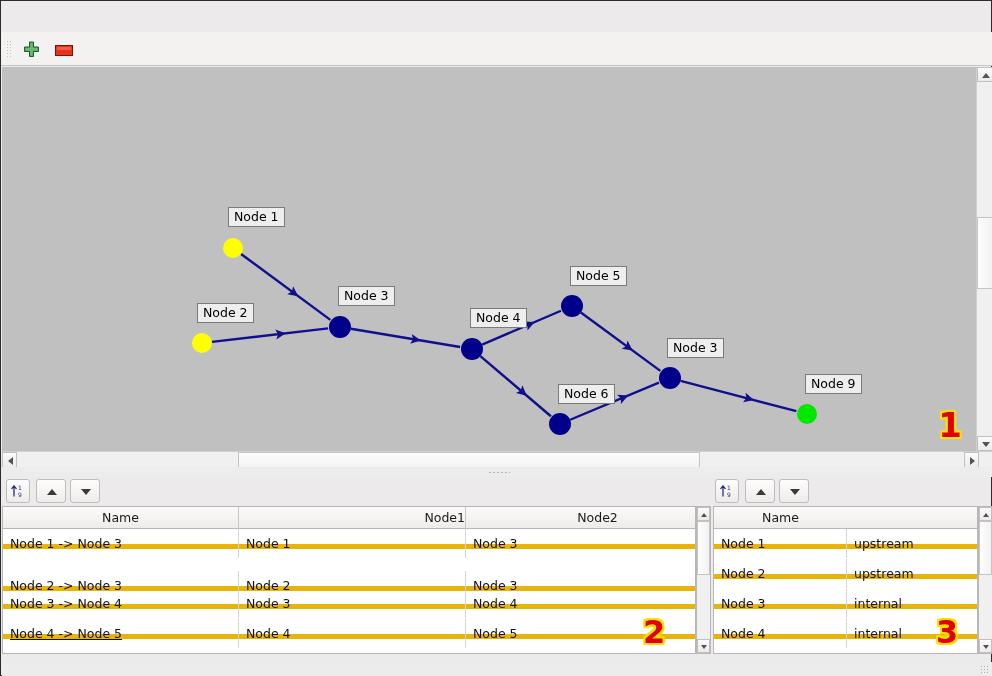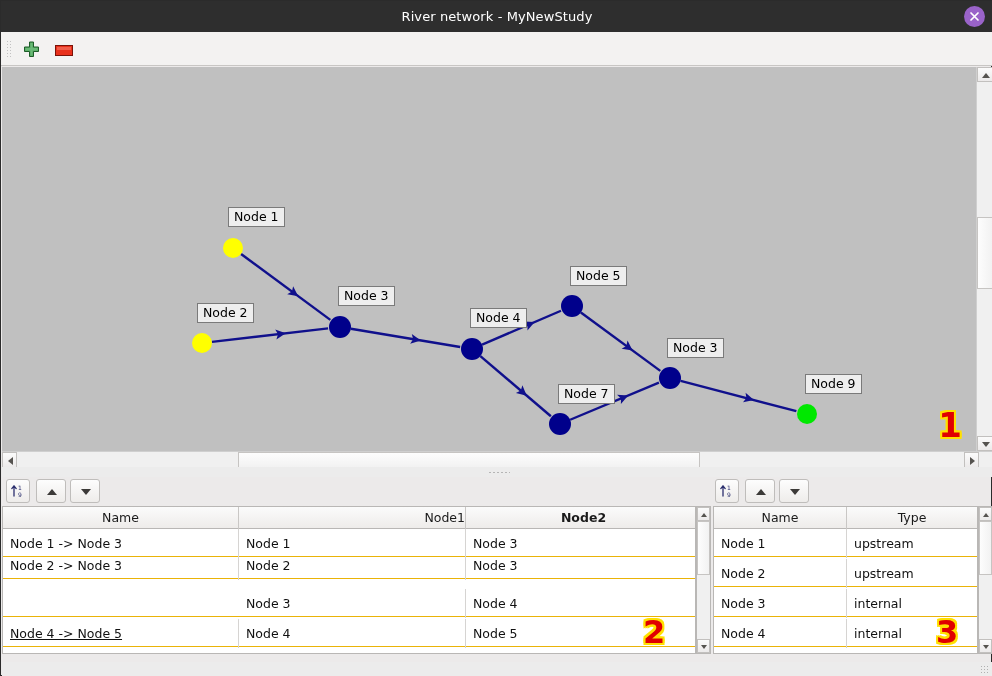--- a/index.html
+++ b/index.html
@@ -73,46 +73,38 @@
 
   .table{position:absolute;top:29px;background:#ffffff;
     border:1px solid #b9b7b5;box-sizing:border-box;overflow:hidden;}
   .thead{position:absolute;left:0;top:0;height:22px;width:100%;
     background:linear-gradient(#fbfbfb,#eeecea);border-bottom:1px solid #b9b7b5;
     box-sizing:border-box;}
   .th{position:absolute;top:0;height:24px;line-height:21px;text-align:center;
     font-size:12.5px;color:#1a1a1a;border-right:1px solid #c9c7c5;
     box-sizing:border-box;}
   .th:last-child{border-right:none;}
-  .trow{position:absolute;left:0;height:28px;width:100%;
-    border-bottom:1px solid #eab308;box-sizing:border-box;}
+  .trow{position:absolute;left:0;height:20px;width:100%;
+    border-bottom:5px solid #eab308;box-sizing:border-box;}
   .td{position:absolute;top:0;height:29px;line-height:29px;
     font-size:12.5px;color:#111;padding-left:7px;
     border-right:1px solid #d6d4d2;box-sizing:border-box;
     white-space:nowrap;overflow:hidden;}
   .td:last-child{border-right:none;}
   .statusbar{position:absolute;left:1px;top:661px;width:990px;height:14px;
     background:#ececec;}
   .resize-grip{position:absolute;right:3px;bottom:2px;width:9px;height:9px;
     background-image:radial-gradient(#b0b0b0 40%,transparent 41%);
     background-size:3px 3px;}
 </style>
 </head>
 <body>
 
 <div class="window">
 
-  <div class="titlebar">
-    <div class="titlebar-text">River network - MyNewStudy</div>
-    <div class="close-btn">
-      <svg width="13" height="13" viewBox="0 0 13 13">
-        <path d="M3 3 L10 10 M10 3 L3 10" stroke="#ffffff" stroke-width="1.7" stroke-linecap="round" fill="none"></path>
-      </svg>
-    </div>
-  </div>
 
   <div class="toolbar">
     <div class="grip"></div>
 
     <svg class="tb-icon" id="tb-add" viewBox="0 0 17 17">
       <path d="M6.5 1 H10.5 V6 H15.5 V10.5 H10.5 V15.5 H6.5 V10.5 H1.5 V6 H6.5 Z" fill="#54a860" stroke="#1d5c28" stroke-width="1"></path>
       <path d="M7.5 2 H9.5 V7 H14.5 V9.5 H9.5 V14.5 H7.5 V9.5 H2.5 V7 H7.5 Z" fill="#7cc98a" opacity=".55"></path>
     </svg>
 
     <svg class="tb-icon" id="tb-del" viewBox="0 0 18 11">
@@ -157,21 +149,21 @@
             <circle cx="668" cy="311" r="11" fill="#00008b"></circle>
             <circle cx="805" cy="347" r="10" fill="#00e800"></circle>
           </g>
       </svg>
       <div id="label-layer">
           <div class="nodelabel" style="left: 226px; top: 140px;">Node 1</div>
           <div class="nodelabel" style="left: 195px; top: 236px;">Node 2</div>
           <div class="nodelabel" style="left: 336px; top: 219px;">Node 3</div>
           <div class="nodelabel" style="left: 468px; top: 241px;">Node 4</div>
           <div class="nodelabel" style="left: 568px; top: 199px;">Node 5</div>
-          <div class="nodelabel" style="left: 556px; top: 317px;">Node 7</div>
+          <div class="nodelabel" style="left: 556px; top: 317px;">Node 6</div>
           <div class="nodelabel" style="left: 665px; top: 271px;">Node 3</div>
           <div class="nodelabel" style="left: 803px; top: 307px;">Node 9</div>
         </div>
       <div class="annot" style="right:14px;bottom:6px;">1</div>
     </div>
 
     <div class="vsb" style="left:974px;top:0;width:16px;height:384px;">
       <div class="sb-btn" style="left:0;top:0;width:16px;height:15px;">
         <div class="arrow" style="left:4px;top:5px;border-left:4px solid transparent;border-right:4px solid transparent;border-bottom:5px solid #55534f;"></div>
       </div>
@@ -210,34 +202,35 @@
       </div>
       <div class="btn" style="left:68px;width:30px;">
         <div class="arrow" style="left:10px;top:9px;border-left:5px solid transparent;border-right:5px solid transparent;border-top:6px solid #3c3a38;"></div>
       </div>
     </div>
 
     <div class="table" style="left:0;width:694px;height:148px;">
       <div class="thead">
         <div class="th" style="left:0;width:236px;">Name</div>
         <div class="th" style="left:236px;width:227px;text-align:right;">Node1</div>
-        <div class="th" style="left:466px;width:229px;font-weight:bold;">Node2</div>
+        <div class="th" style="left:480px;width:229px;">Node2</div>
       </div>
       <div id="reaches-body">
           <div class="trow" style="top: 22px;">
             <div class="td" style="left: 0px; width: 236px;">Node 1 -&gt; Node 3</div>
             <div class="td" style="left: 236px; width: 227px;">Node 1</div>
             <div class="td" style="left: 463px; width: 229px;">Node 3</div>
           </div>
-          <div class="trow" style="top: 44px; padding-left: 20px;">
+          <div class="trow" style="top: 64px; padding-left: 20px;">
             <div class="td" style="left: 0px; width: 236px;">Node 2 -&gt; Node 3</div>
             <div class="td" style="left: 236px; width: 227px;">Node 2</div>
             <div class="td" style="left: 463px; width: 229px;">Node 3</div>
           </div>
           <div class="trow" style="top: 82px;">
+            <div class="td" style="left: 0px; width: 236px;">Node 3 -&gt; Node 4</div>
             <div class="td" style="left: 236px; width: 227px;">Node 3</div>
             <div class="td" style="left: 463px; width: 229px;">Node 4</div>
           </div>
           <div class="trow" style="top: 112px;">
             <div class="td" style="left: 0px; width: 236px; text-decoration: underline;">Node 4 -&gt; Node 5</div>
             <div class="td" style="left: 236px; width: 227px;">Node 4</div>
             <div class="td" style="left: 463px; width: 229px;">Node 5</div>
           </div>
         </div>
       <div class="annot" style="left:640px;top:106px;font-size:32px;">2</div>
@@ -267,21 +260,20 @@
         <div class="arrow" style="left:10px;top:9px;border-left:5px solid transparent;border-right:5px solid transparent;border-bottom:6px solid #3c3a38;"></div>
       </div>
       <div class="btn" style="left:66px;width:30px;">
         <div class="arrow" style="left:10px;top:9px;border-left:5px solid transparent;border-right:5px solid transparent;border-top:6px solid #3c3a38;"></div>
       </div>
     </div>
 
     <div class="table" style="left:0;width:265px;height:148px;">
       <div class="thead">
         <div class="th" style="left:0;width:133px;">Name</div>
-        <div class="th" style="left:133px;width:130px;">Type</div>
       </div>
       <div id="nodes-body">
           <div class="trow" style="top: 22px;">
             <div class="td" style="left: 0px; width: 133px;">Node 1</div>
             <div class="td" style="left: 133px; width: 130px;">upstream</div>
           </div>
           <div class="trow" style="top: 52px;">
             <div class="td" style="left: 0px; width: 133px;">Node 2</div>
             <div class="td" style="left: 133px; width: 130px;">upstream</div>
           </div>

